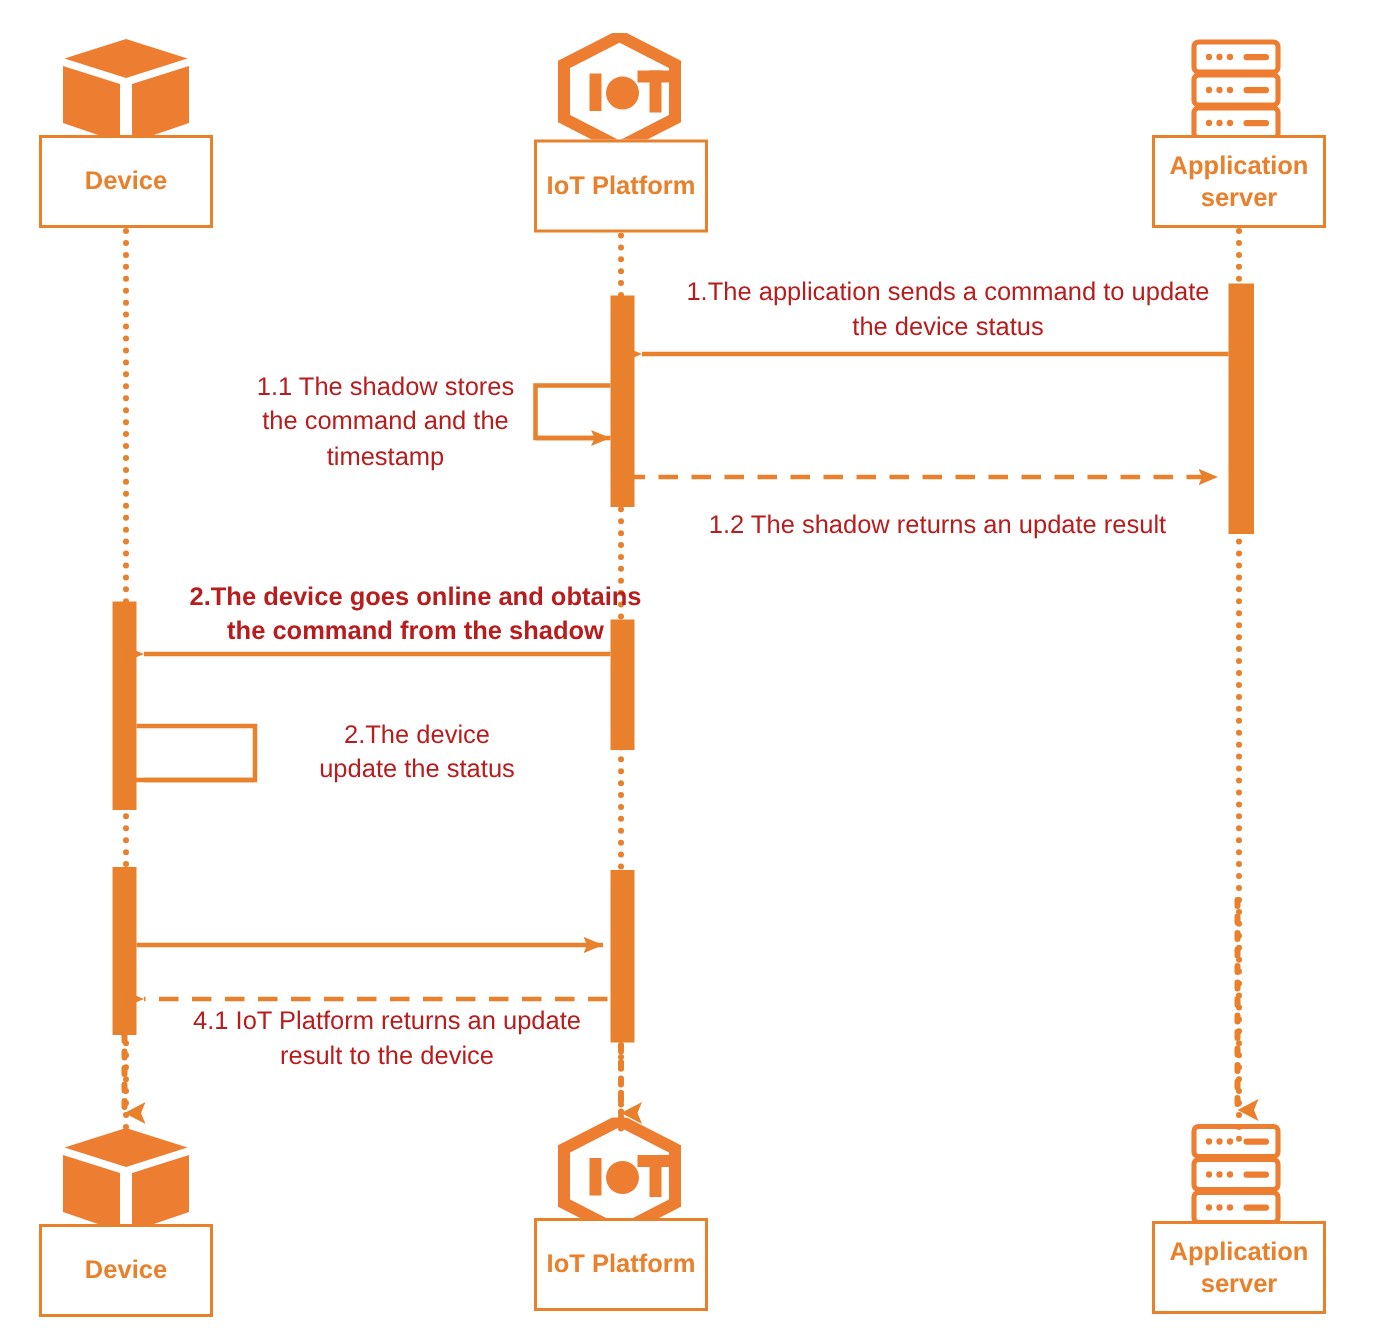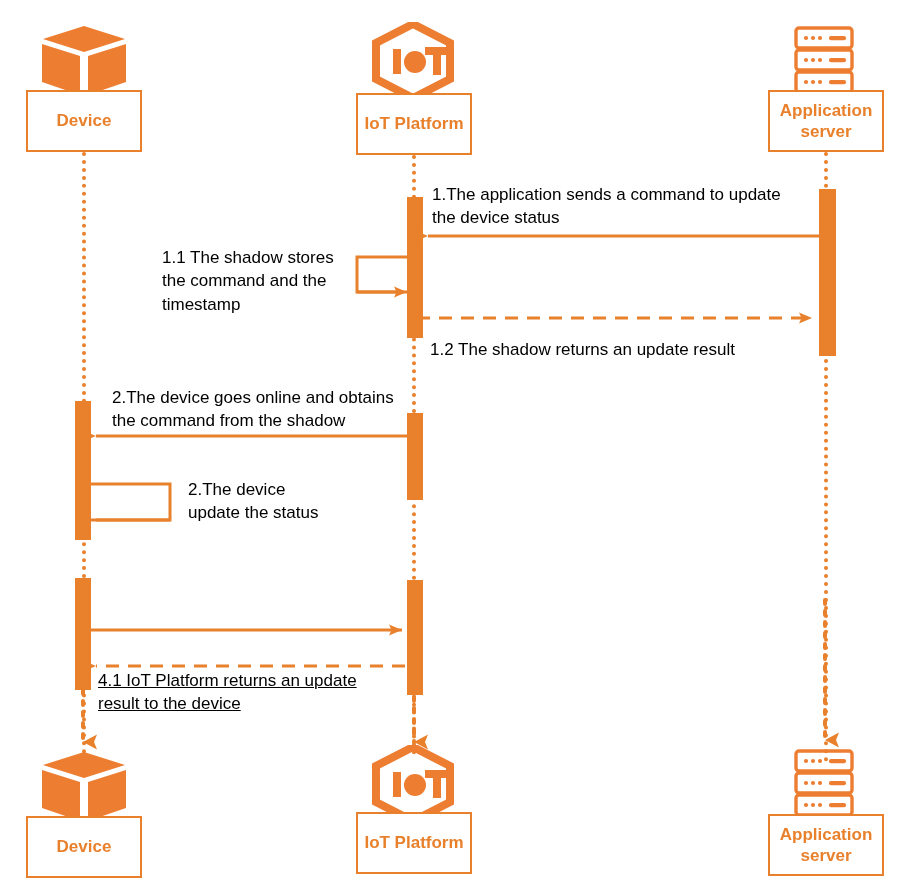--- a/index.html
+++ b/index.html
@@ -62,26 +62,27 @@
     left: 0; top: 0;
     width: 921px;
     height: 895px;
     z-index: 4;
     pointer-events: none;
   }
 
   
   .msg-label {
     position: absolute;
-    color: #000000;
+    color: #b91c1c;
     font-size: 17px;
     line-height: 1.38;
     font-family: "Liberation Sans", sans-serif;
     z-index: 7;
     white-space: pre-line;
+    text-align: center;
   }
 </style>
 </head>
 <body>
 
 <div id="stage">
 
   <div class="lifeline" style="left:82px; top:152px; height:610px;"></div>
   <div class="lifeline" style="left:412px; top:155px; height:600px;"></div>
   <div class="lifeline" style="left:824px; top:152px; height:610px;"></div>
@@ -206,28 +207,28 @@
 
   <div class="msg-label" style="left:432px; top:183px; width:400px;">1.The application sends a command to update
 the device status</div>
 
   <div class="msg-label" style="left:162px; top:246px; width:190px;">1.1 The shadow stores
 the command and the
 timestamp</div>
 
   <div class="msg-label" style="left:430px; top:296px; width:390px;margin-top:42px;">1.2 The shadow returns an update result</div>
 
-  <div class="msg-label" style="left:112px; top:386px; width:330px;">2.The device goes online and obtains
+  <div class="msg-label" style="left:112px; top:386px; width:330px;font-weight:bold;">2.The device goes online and obtains
 the command from the shadow</div>
 
   <div class="msg-label" style="left:188px; top:478px; width:180px;">2.The device
 update the status</div>
 
 
-  <div class="msg-label" style="left:98px; top:669px; width:320px;text-decoration:underline;">4.1 IoT Platform returns an update
+  <div class="msg-label" style="left:98px; top:669px; width:320px;">4.1 IoT Platform returns an update
 result to the device</div>
 
   <div class="icon-wrap" style="left:40px; top:750px; width:88px; height:74px;">
     <svg width="88" height="74" viewBox="0 0 88 74" aria-hidden="true">
       <path d="M44 2 L85 15 L44 28 L3 15 Z" fill="#ED7D31"></path>
       <path d="M2 20 L40 32 L40 71 L2 58 Z" fill="#ED7D31"></path>
       <path d="M48 32 L86 20 L86 58 L48 71 Z" fill="#ED7D31"></path>
     </svg>
   </div>
 

